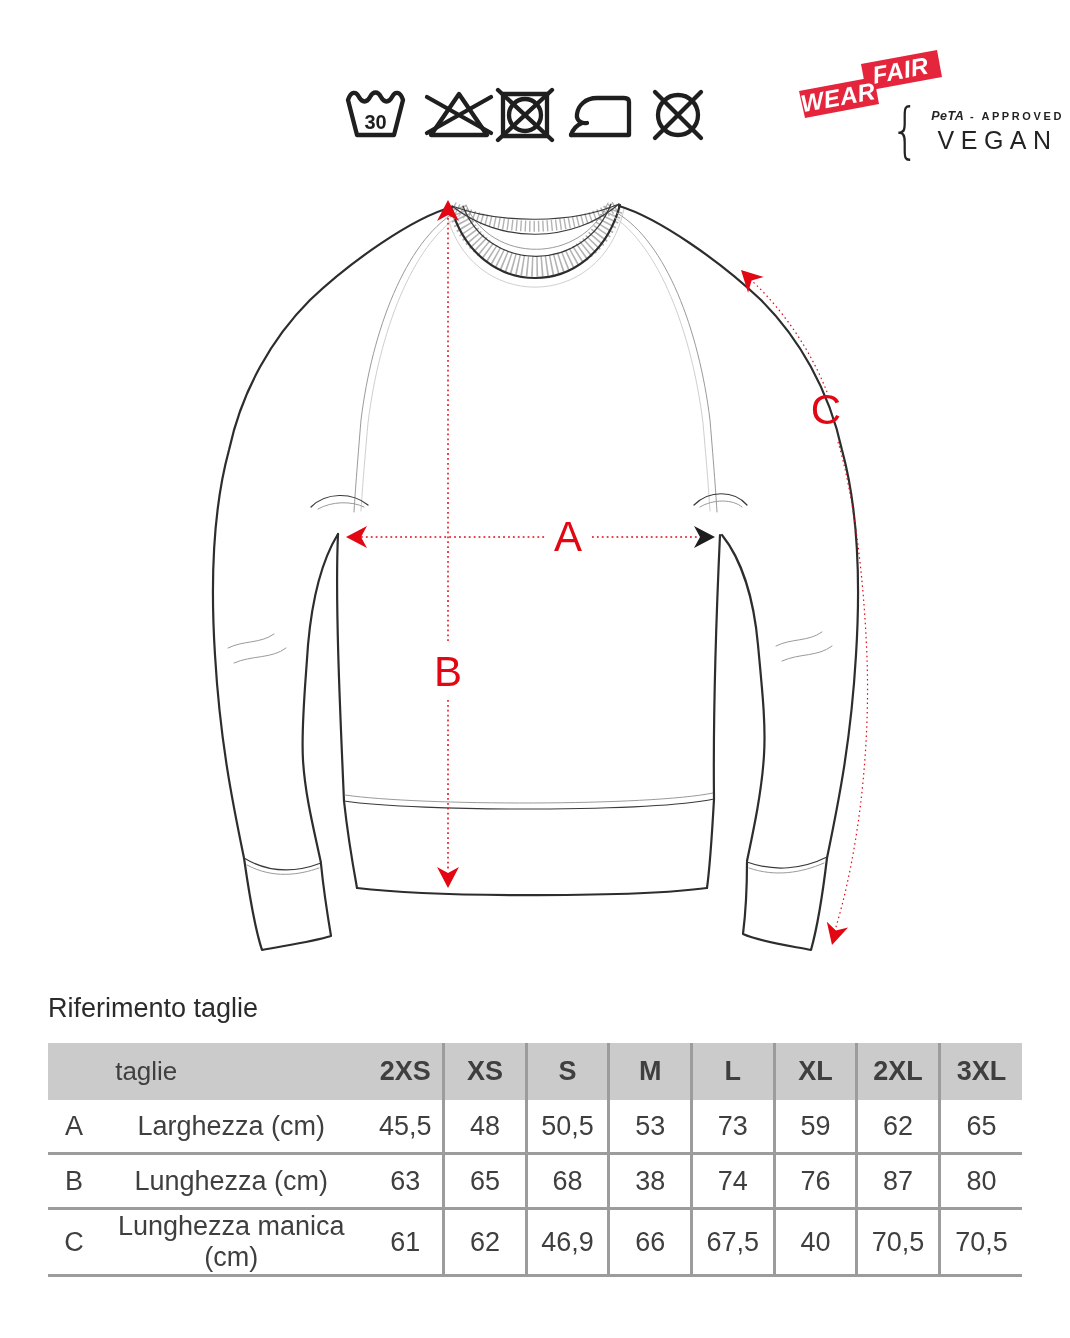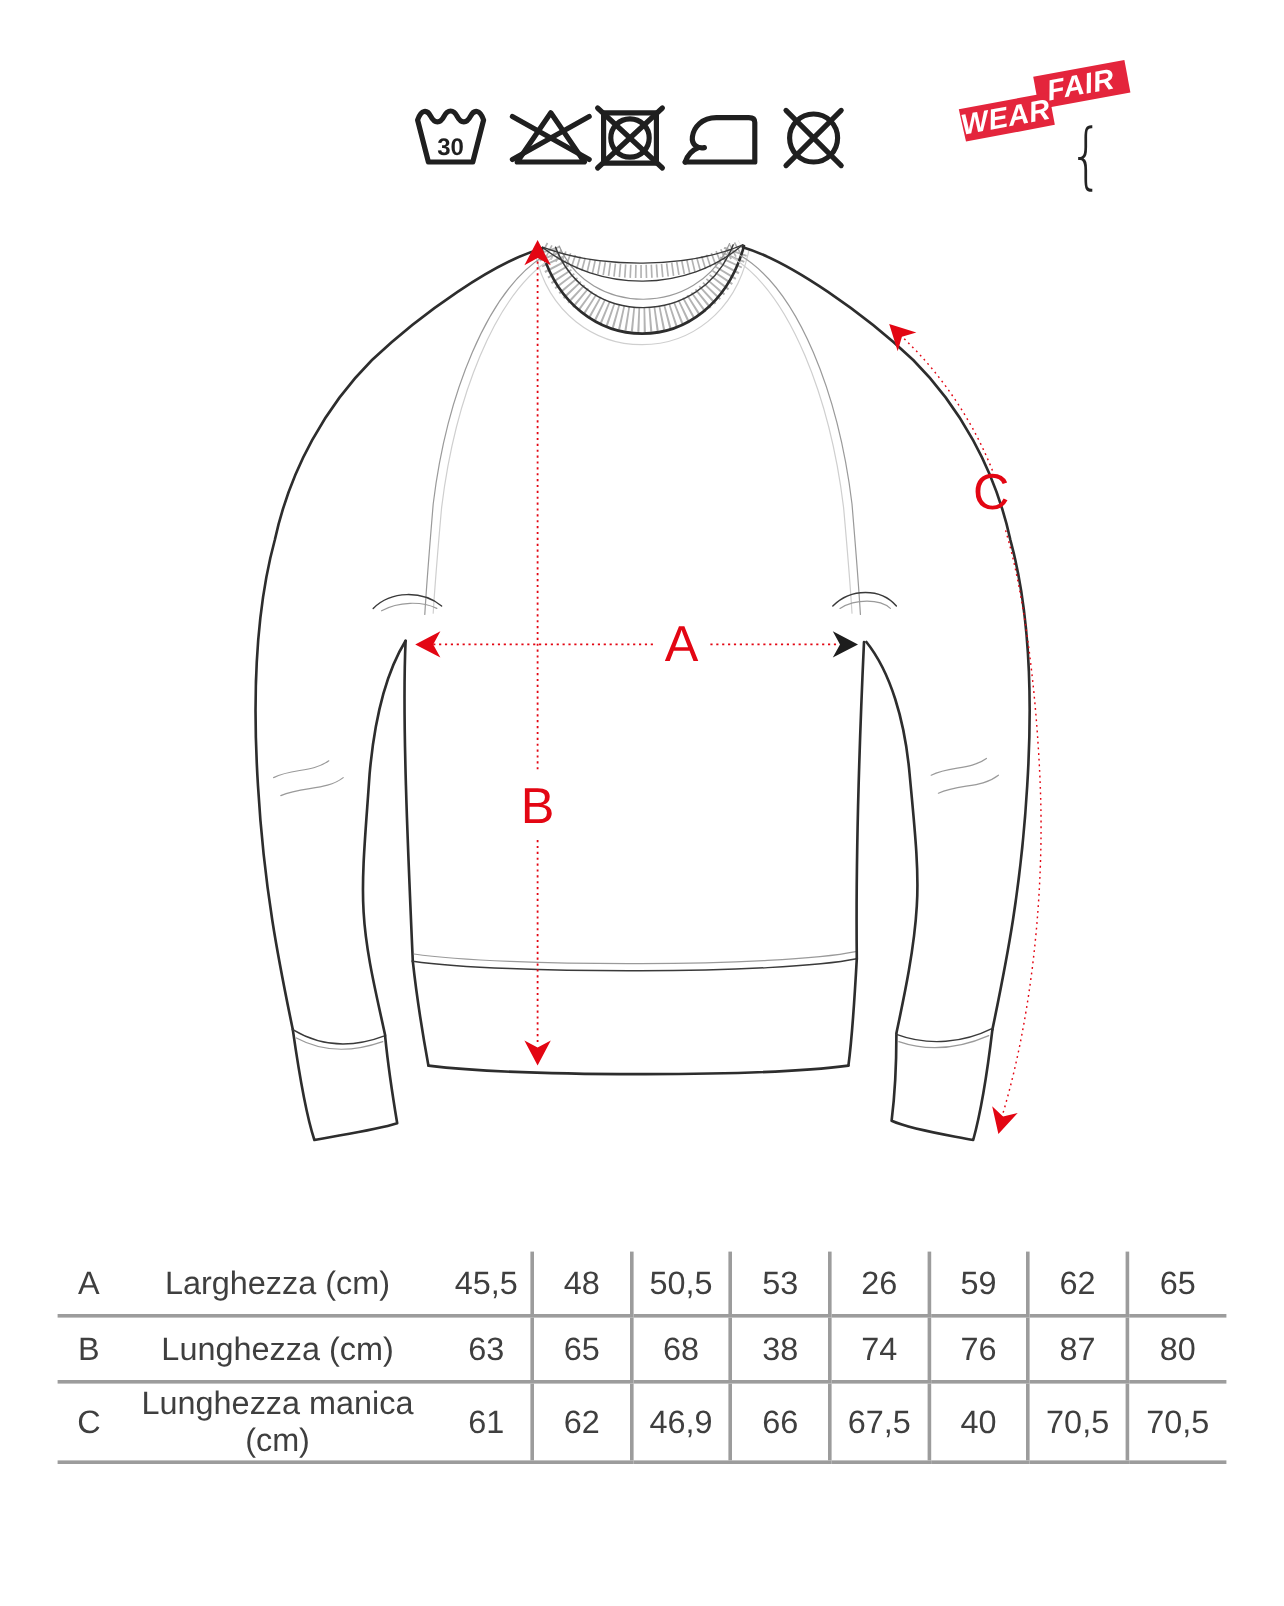--- a/index.html
+++ b/index.html
@@ -79,20 +79,25 @@
 
   <svg class="abs" style="left:795px;top:45px" width="250" height="125" viewBox="0 0 250 125">
     <polygon class="fw-bar" points="66,19 142,5 147,32 71,46"></polygon>
     <polygon class="fw-bar" points="4,46 79,32 84,59 10,73"></polygon>
     <text class="fw-txt" text-anchor="middle" transform="translate(107,33.5) rotate(-10.5)">FAIR</text>
     <text class="fw-txt" text-anchor="middle" transform="translate(44.5,60.5) rotate(-10.5)">WEAR</text>
   </svg>
 
   <div class="abs vegan" style="left:886px;top:98px;height:64px">
     <span class="brace">{</span>
+    <span class="mid">
+      <span class="l1"><span class="peta">PeTA</span>
+        <span>- APPROVED</span></span>
+      <div class="l2">VEGAN</div>
+    </span>
 
   </div>
 
   <svg class="abs" style="left:0;top:0" width="1070" height="990" viewBox="0 0 1070 990">
 
     <g>
       <path class="tf" d="M446,211 C468,312 602,314 624,209"></path>
       <path class="rib" stroke-width="20" stroke-dasharray="1.6 3.2" d="M457,208 C483,286 589,287 614,206"></path>
       <path class="rib" stroke-width="11" stroke-dasharray="1.4 3" d="M453,207 C500,233 571,233 618,205"></path>
       <path class="o2" d="M451,207 C477,301 593,303 620,205"></path>
@@ -152,43 +157,55 @@
     </g>
 
     <g>
       <path class="mc" d="M743,273 C773,298 807,341 827,392 M838,442 C853,492 864,575 867,658 C870,740 861,850 832,940"></path>
       <polygon fill="#e30613" points="0,0 21,-11 15,0 21,11" transform="translate(741,270) rotate(45)"></polygon>
       <polygon fill="#e30613" points="0,0 21,-11 15,0 21,11" transform="translate(832,945) rotate(-75)"></polygon>
       <text class="mlabel" x="826" y="424" text-anchor="middle">C</text>
     </g>
   </svg>
 
+  <div class="tbl-title">Riferimento taglie</div>
 
   <table class="sizes">
     <colgroup>
       <col style="width:52px">
         <col style="width:255px">
         <col style="width:88px">
       <col style="width:82.5px">
         <col style="width:82.5px">
         <col style="width:82.5px">
         <col style="width:82.5px">
       <col style="width:82.5px">
         <col style="width:82.5px">
         <col style="width:82.5px">
     </colgroup>
     <tbody>
+        <tr>
+      <th class="corner" colspan="2">taglie</th>
+      <th class="pad2xs">2XS</th>
+      <th class="sz">XS</th>
+      <th class="sz">S</th>
+      <th class="sz">M</th>
+      <th class="sz">L</th>
+      <th class="sz">XL</th>
+      <th class="sz">2XL</th>
+      <th class="sz">3XL</th>
+    </tr>
     <tr>
       <td>A</td>
       <td class="lbl">Larghezza (cm)</td>
       <td class="pad2xs">45,5</td>
       <td class="sz">48</td>
       <td class="sz">50,5</td>
       <td class="sz">53</td>
-      <td class="sz">26</td>
+      <td class="sz">73</td>
       <td class="sz">59</td>
       <td class="sz">62</td>
       <td class="sz">65</td>
     </tr>
     <tr>
       <td>B</td>
       <td class="lbl">Lunghezza (cm)</td>
       <td class="pad2xs">63</td>
       <td class="sz">65</td>
       <td class="sz">68</td>

